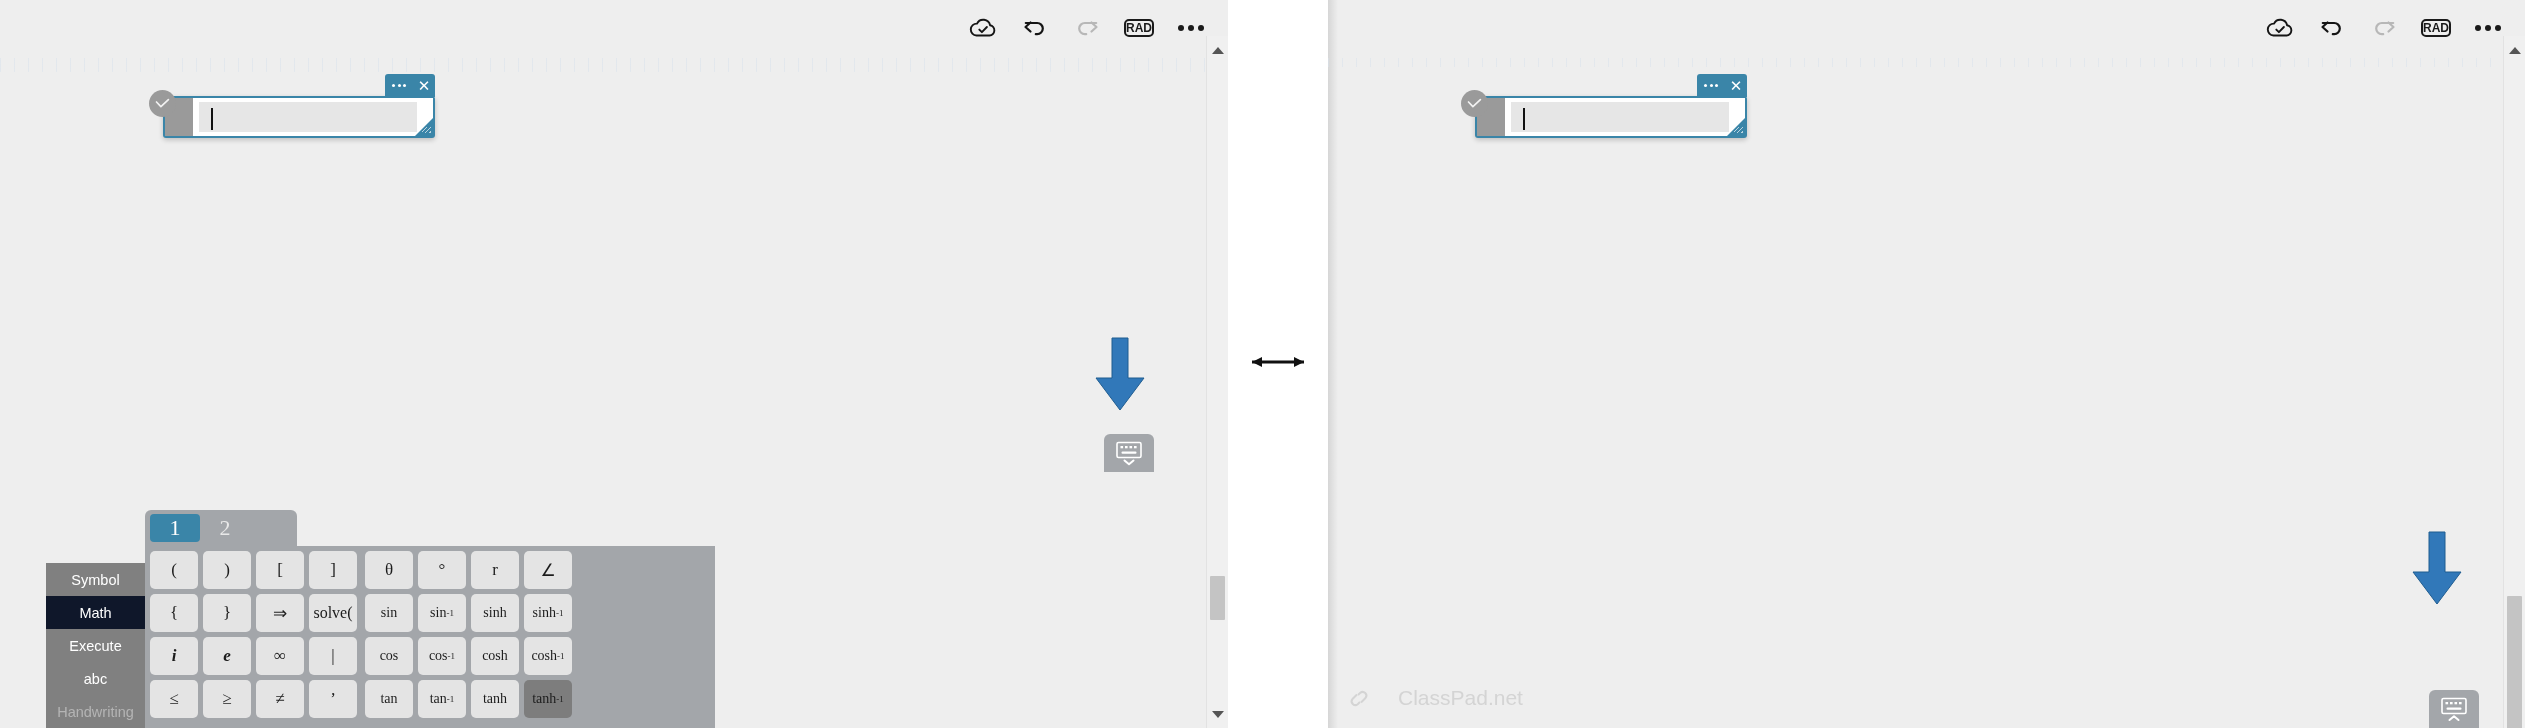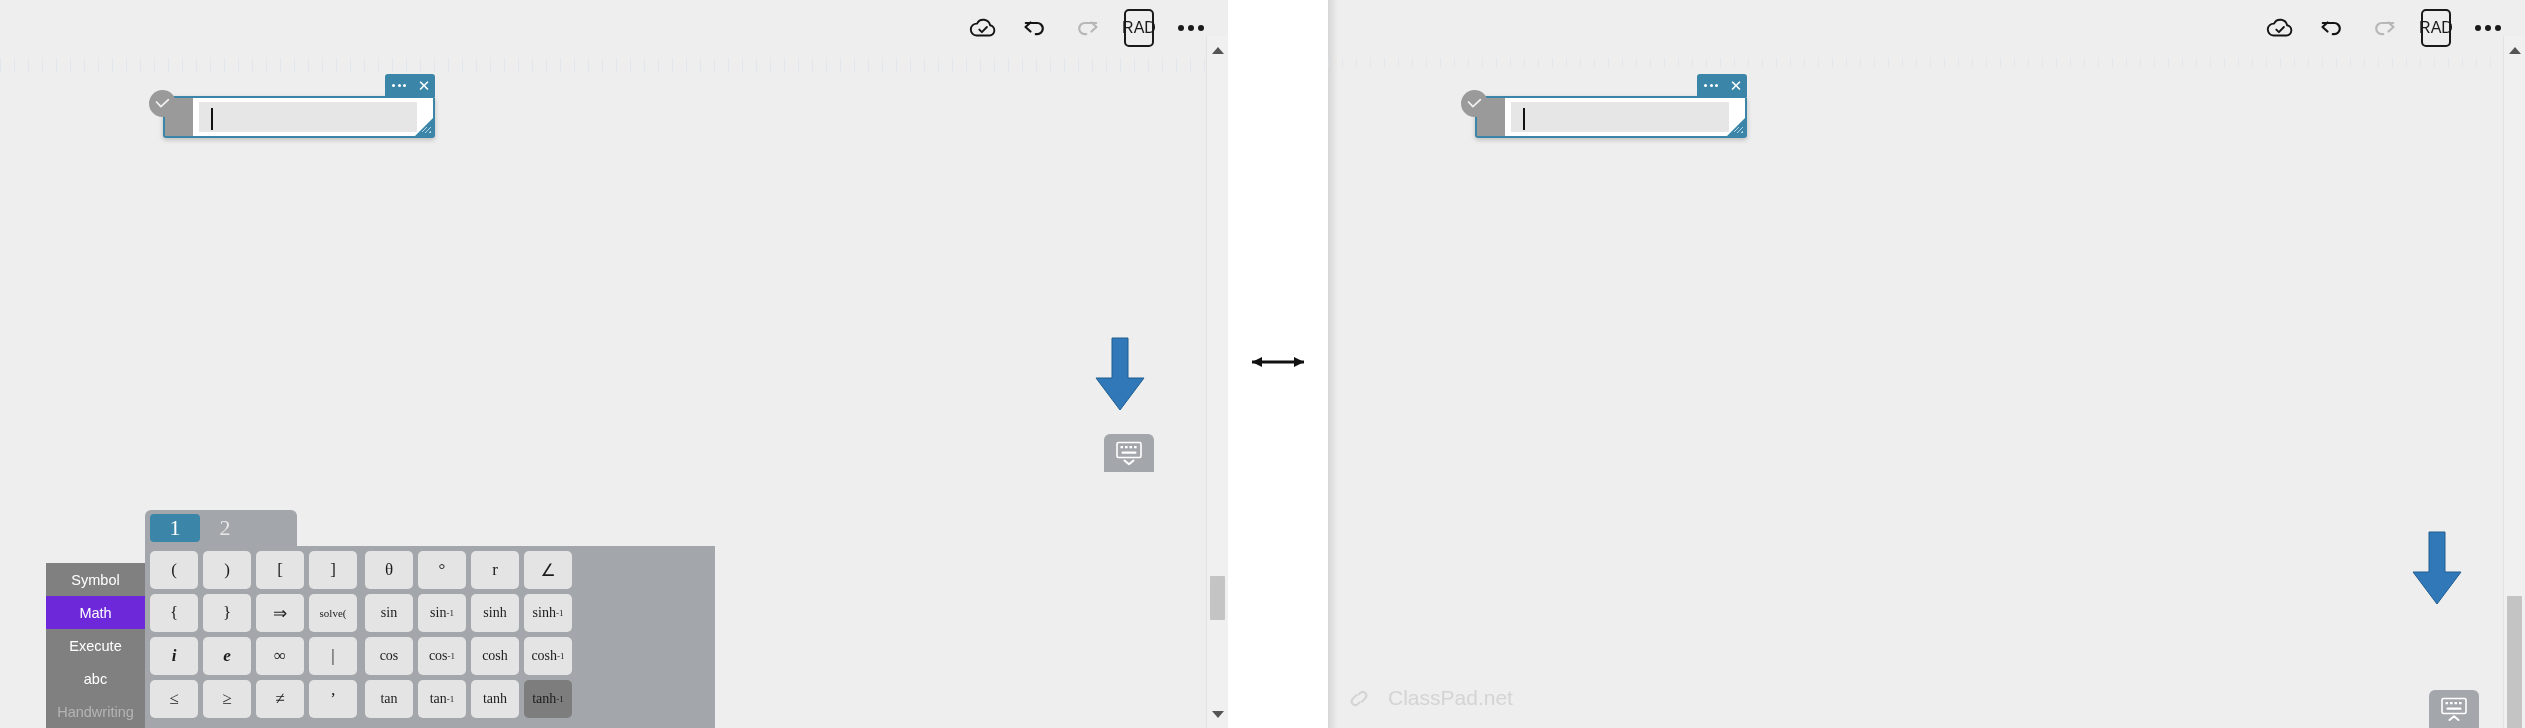--- a/index.html
+++ b/index.html
@@ -40,24 +40,24 @@
     z-index: 30;
   }
   .tb-btn {
     width: 46px; height: 46px;
     display: flex; align-items: center; justify-content: center;
     border-radius: 4px;
     background: transparent;
   }
   .tb-btn svg { display: block; }
   .rad-box {
-    width: 30px; height: 38px;
+    width: 30px; height: 18px;
     border: 2.5px solid #1a1a1a; border-radius: 5px;
     display: flex; align-items: center; justify-content: center;
-    font-size: 16px; font-weight: 400; color: #1a1a1a;
+    font-size: 12px; font-weight: 700; color: #1a1a1a;
     letter-spacing: 0px;
   }
   .dots { display: flex; gap: 4px; align-items: center; }
   .dots i { width: 6px; height: 6px; border-radius: 50%; background: #1a1a1a; display: block; }
 
   
   .ruler {
     position: absolute; top: 58px; left: 0; right: 0; height: 14px;
     background: repeating-linear-gradient(
       to right,
@@ -143,21 +143,21 @@
     position: absolute; left: 0; bottom: 0;
     width: 99px;
     background: #808080;
     display: flex; flex-direction: column;
   }
   .kb-side-item {
     height: 33px;
     display: flex; align-items: center; justify-content: center;
     color: #ffffff; font-size: 14.5px;
   }
-  .kb-side-item.active { background: #6d28d9; }
+  .kb-side-item.active { background: #0f172a; }
   .kb-side-item.disabled { color: #b4b4b4; }
 
   .kb-body {
     position: absolute; left: 99px; bottom: 0;
     width: 570px; height: 182px;
     background: #a3a6aa;
     padding: 5px 5px 0 5px;
     display: flex; gap: 8px;
   }
   .kb-group { display: grid; gap: 5px; }
@@ -167,21 +167,21 @@
   }
   .kb-key {
     background: #e4e4e4;
     border-radius: 5px;
     display: flex; align-items: center; justify-content: center;
     font-family: "Liberation Serif", serif;
     font-size: 17px; color: #1c1c1c;
     user-select: none;
   }
   .kb-key.pressed { background: #7d7d7d; color: #1c1c1c; }
-  .kb-key.small { font-size: 11px; }
+  .kb-key.small { font-size: 16px; }
   .kb-key.fn { font-size: 14px; }
   .kb-key sup { font-size: 9px; vertical-align: super; }
   .kb-key.ital { font-style: italic; font-weight: 700; }
 
   .kb-nav {
     display: grid;
     grid-template-columns: 48px 54px 48px;
     grid-template-rows: 38px 38px 35px 35px;
     gap: 5px;
     width: 160px;
@@ -207,21 +207,21 @@
     display: flex; align-items: center; justify-content: center;
     z-index: 25;
   }
 
   
   .blue-arrow { position: absolute; z-index: 40; }
 
   
   .watermark {
     position: absolute; bottom: 18px; left: 46px;
-    display: flex; align-items: center; gap: 15px;
+    display: flex; align-items: center; gap: 25px;
     color: #d4d4d4; font-size: 21px;
     user-select: none; z-index: 5;
   }
 
   
   .vscroll {
     position: absolute; top: 36px; right: 0; bottom: 0;
     width: 22px; background: #f0f0f0;
     border-left: 1px solid #e2e2e2;
     z-index: 15;

